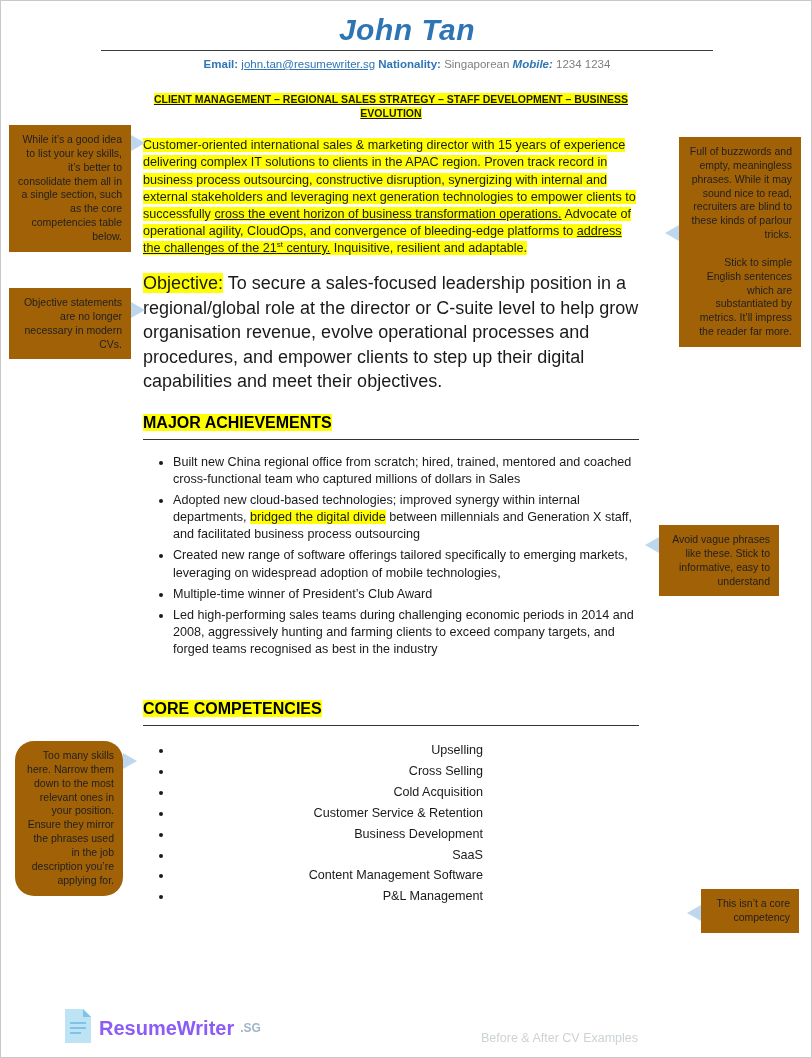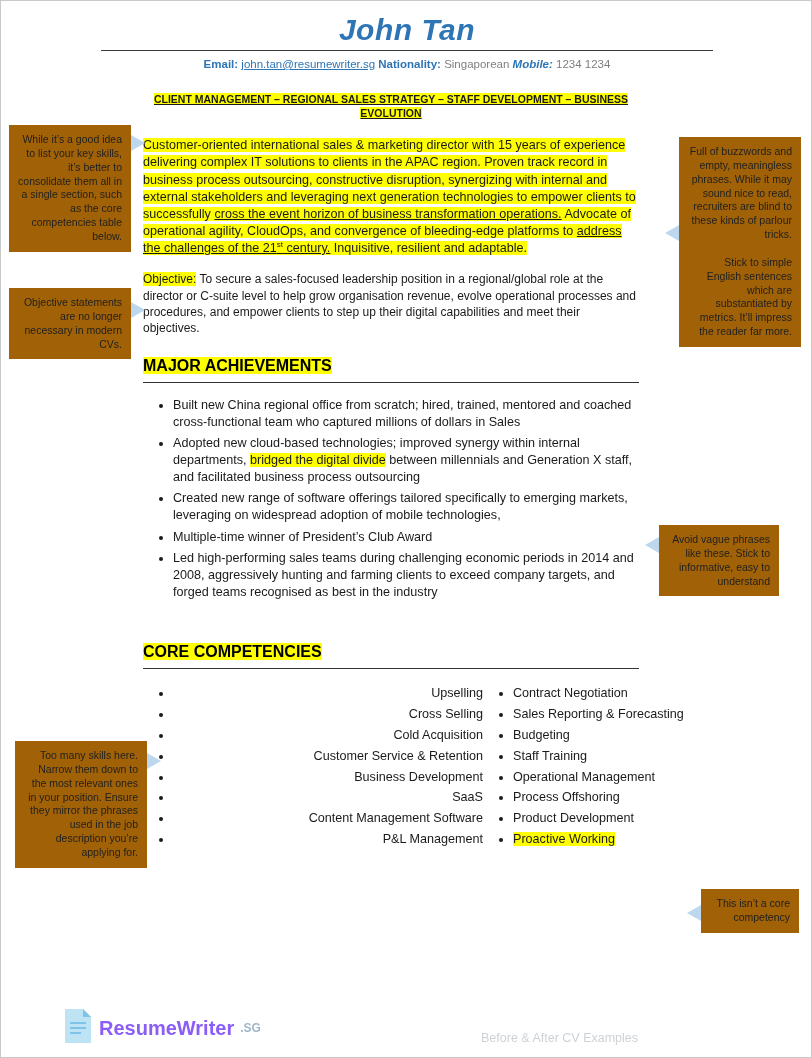--- a/index.html
+++ b/index.html
@@ -21,21 +21,21 @@
 
   
   .content { position:absolute; left:142px; top:84px; width:496px; }
   .cv-title { margin:0 auto; width:430px; text-align:center; font-size:17px; line-height:1.25; font-weight:bold; color:#000; }
   .keywords { margin:7px 0 0; text-align:center; font-size:10.5px; font-weight:bold; line-height:1.35; }
   .keywords .hl { text-decoration:underline; }
   .hl { background:#FFFF00; }
   .u { text-decoration:underline; }
   .summary { margin:17px 0 0; font-size:12.6px; line-height:1.36; }
   .summary sup { font-size:8px; }
-  .objective { margin:14px 0 0; font-size:12px; line-height:1.36; }
+  .objective { margin:14px 0 0; font-size:18px; line-height:1.36; }
   .sec { margin:20px 0 0; text-align:left; font-size:16px; font-weight:bold; color:#000; }
   .sec.second { margin-top:42px; }
   .rule { border-bottom:1.3px solid #333; margin-top:7px; }
   .ach { margin:14px 0 0; padding-left:30px; }
   .ach li { margin-bottom:4px; font-size:12.6px; line-height:1.36; }
   .cols { display:flex; margin-top:16px; width:585px; }
   .comp { margin:0; padding-left:30px; font-size:12.6px; }
   .comp li { margin-bottom:3px; line-height:1.42; }
   .comp.left { width:340px;text-align:right; }
   .comp.right { flex:1; }
@@ -48,21 +48,21 @@
     text-align:right;
   }
   .callout::after { content:""; position:absolute; width:0; height:0; border-style:solid; }
   .co-left::after  { left:100%;  border-width:8px 0 8px 14px; border-color:transparent transparent transparent #BDD7EE; }
   .co-right::after { right:100%; border-width:8px 14px 8px 0;  border-color:transparent #BDD7EE transparent transparent; }
   .c1 { left:8px;   top:124px; width:122px; }  .c1::after { top:10px; }
   .c2 { left:8px;   top:287px; width:122px; }  .c2::after { top:14px; }
   .c3 { left:16px;  top:417px; width:120px; }  .c3::after { top:8px;  }
   .c4 { left:678px; top:136px; width:122px; }  .c4::after { top:88px; }
   .c5 { left:658px; top:524px; width:120px; }  .c5::after { top:12px; }
-  .c6 { left:14px;  top:740px; width:132px; }  .c6::after { top:12px; }
+  .c6 { left:14px;  top:740px; width:108px;border-radius:19px; }  .c6::after { top:12px; }
   .c7 { left:700px; top:888px; width:98px;  }  .c7::after { top:16px; }
 
   
   .footer-logo { position:absolute; left:62px; top:1008px; display:flex; align-items:center; gap:6px; cursor:pointer; }
   .brand { font-size:20px; font-weight:bold; color:#8b5cf6; }
   .brand-suffix { font-size:12px; font-weight:bold; color:#9FB6C9; }
   .footer-caption { position:absolute; left:480px; top:1030px; font-size:12.5px; color:#cdd2d6; }
 </style>
 </head>
 <body>
@@ -108,30 +108,20 @@
       <ul class="comp left">
         <li>Upselling</li>
         <li>Cross Selling</li>
         <li>Cold Acquisition</li>
         <li>Customer Service &amp; Retention</li>
         <li>Business Development</li>
         <li>SaaS</li>
         <li>Content Management Software</li>
         <li>P&amp;L Management</li>
       </ul>
-      <ul class="comp right">
-        <li>Contract Negotiation</li>
-        <li>Sales Reporting &amp; Forecasting</li>
-        <li>Budgeting</li>
-        <li>Staff Training</li>
-        <li>Operational Management</li>
-        <li>Process Offshoring</li>
-        <li>Product Development</li>
-        <li><span class="hl">Proactive Working</span></li>
-      </ul>
     </div>
   </div>
 
   <div class="callout co-left c1">While it’s a good idea to list your key skills, it’s better to consolidate them all in a single section, such as the core competencies table below.</div>
   <div class="callout co-left c2">Objective statements are no longer necessary in modern CVs.</div>
   <div class="callout co-right c4">Full of buzzwords and empty, meaningless phrases. While it may sound nice to read, recruiters are blind to these kinds of parlour tricks.
 
 Stick to simple English sentences which are substantiated by metrics. It’ll impress the reader far more.</div>
   <div class="callout co-right c5">Avoid vague phrases like these. Stick to informative, easy to understand</div>
   <div class="callout co-left c6">Too many skills here. Narrow them down to the most relevant ones in your position. Ensure they mirror the phrases used in the job description you’re applying for.</div>

